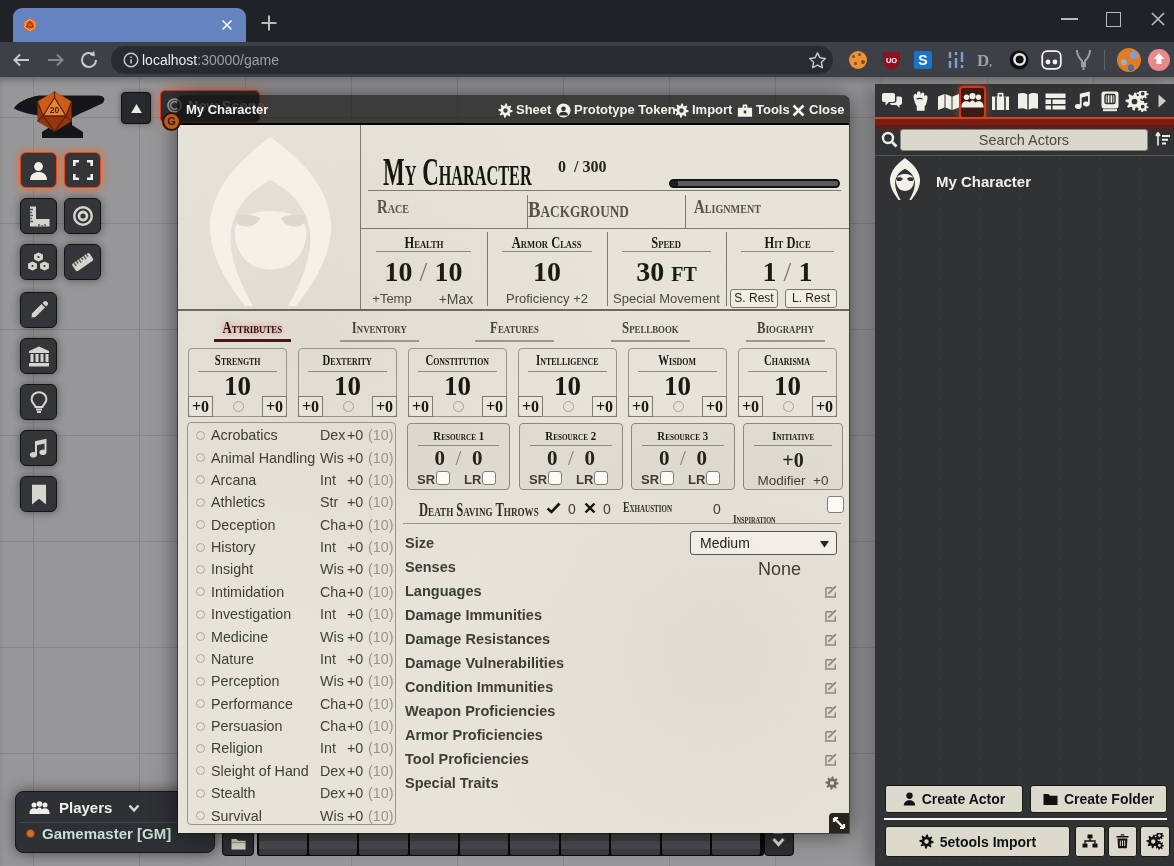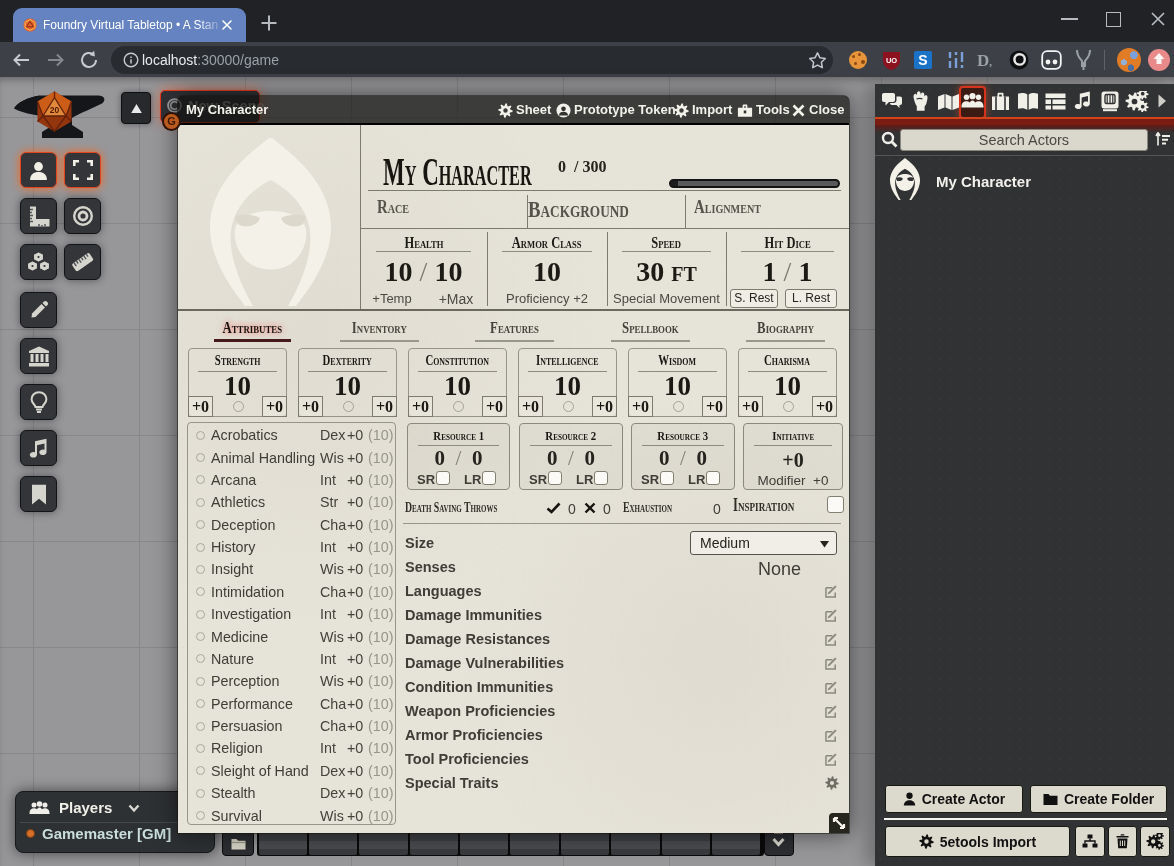--- a/index.html
+++ b/index.html
@@ -58,21 +58,20 @@
 .sbtn{position:absolute;height:28px;background:#dcd9cd;border:1px solid #191914;border-radius:3px;color:#111;font-size:14px;font-weight:bold;display:flex;align-items:center;justify-content:center;gap:6px}
 </style></head>
 <body>
 <div class="a" id="tabstrip">
   <div class="a" id="tab">
     <svg class="a" style="left:10px;top:10px" width="14" height="14" viewBox="0 0 14 14">
         <circle cx="7" cy="7" r="6.6" fill="#e2622d"></circle>
         <polygon points="7,1.6 11.9,4.4 11.9,9.6 7,12.4 2.1,9.6 2.1,4.4" fill="none" stroke="#f8c05a" stroke-width="1"></polygon>
         <polygon points="7,3.4 10.4,8.9 3.6,8.9" fill="none" stroke="#8a2c10" stroke-width="1"></polygon>
       </svg>
-    <span class="ttl">Foundry Virtual Tabletop • A Stan</span>
     <svg class="a" style="left:208px;top:11px" width="12" height="12" viewBox="0 0 12 12">
         <path d="M2,2 L10,10 M10,2 L2,10" stroke="#fff" stroke-width="1.6" stroke-linecap="round"></path>
       </svg>
   </div>
   <svg class="a" style="left:260px;top:14px" width="18" height="18" viewBox="0 0 18 18">
       <path d="M9,1.5 V16.5 M1.5,9 H16.5" stroke="#b7bbc0" stroke-width="2"></path>
     </svg>
   <div class="a" style="left:1061px;top:18px;width:17px;height:2px;background:#b7bbc0"></div>
   <div class="a" style="left:1106px;top:12px;width:15px;height:15px;border:1.7px solid #b7bbc0"></div>
   <svg class="a" style="left:1149px;top:10px" width="18" height="18" viewBox="0 0 18 18">
@@ -473,32 +472,32 @@
    <span class="a" style="left:56px;top:48px;font-size:13px;font-weight:bold;font-variant:normal;font-family:'Liberation Sans';color:#3e3d36">LR</span>
         <span class="chk a" style="left:74px;top:47px"></span>
       </div>
   <div class="rbox sc" style="left:565px;top:298px;width:100px">
         <div class="t"><i class="cx" style="--sx:0.8">Initiative</i></div>
         <div class="l"></div>
    <div class="a" style="left:0;top:25px;width:100%;text-align:center;font-family:'Liberation Serif',serif;font-weight:bold;font-size:20px;color:#24231e">+0</div>
    <div class="a" style="left:0;top:49px;width:100%;text-align:center;font-size:13.5px;font-variant:normal;font-weight:normal;font-family:'Liberation Sans';color:#3e3d36">Modifier&nbsp; +0</div>
       </div>
 
-  <div class="a sc" style="left:227px;top:375px;font-size:14px;color:#2e2d26"><i class="cxl" style="--sx:0.7">Death Saving Throws</i></div>
+  <div class="a sc" style="left:241px;top:375px;font-size:18px;color:#2e2d26"><i class="cxl" style="--sx:0.7">Death Saving Throws</i></div>
   <svg class="a" style="left:368px;top:377px" width="15" height="12" viewBox="0 0 15 12">
         <path d="M1.5,6.5 L5.5,10 L13.5,1.5" fill="none" stroke="#16150f" stroke-width="2.6"></path>
       </svg>
   <span class="a" style="left:390px;top:376px;font-size:14px;color:#3e3d36">0</span>
   <svg class="a" style="left:406px;top:377px" width="12" height="12" viewBox="0 0 12 12">
         <path d="M1.5,1.5 L10.5,10.5 M10.5,1.5 L1.5,10.5" stroke="#16150f" stroke-width="2.4"></path>
       </svg>
   <span class="a" style="left:425px;top:376px;font-size:14px;color:#3e3d36">0</span>
   <div class="a sc" style="left:445px;top:375px;font-size:14px;color:#2e2d26"><i class="cxl" style="--sx:0.7">Exhaustion</i></div>
   <span class="a" style="left:535px;top:376px;font-size:14px;color:#3e3d36">0</span>
-  <div class="a sc" style="left:555px;top:370px;font-size:18px;color:#2e2d26"><i class="cxl" style="--sx:0.7">Inspiration</i></div>
+  <div class="a sc" style="left:555px;top:386px;font-size:13px;color:#2e2d26"><i class="cxl" style="--sx:0.7">Inspiration</i></div>
   <div class="a chk" style="left:649px;top:371px;width:17px;height:17px"></div>
   <div class="a hline" style="left:225px;top:398px;width:438px;background:#97958a"></div>
 
   <div class="trrow" style="top:410px">Size</div>
   <div class="a" style="left:512px;top:406px;width:147px;height:24px;border:1px solid #55544c;border-radius:3px;background:rgba(252,250,245,.55)">
     <span style="position:absolute;left:9px;top:3px;font-size:14px;color:#24231c">Medium</span>
     <svg style="position:absolute;right:7px;top:9px" width="9" height="7" viewBox="0 0 9 7">
           <polygon points="0,0 9,0 4.5,6.5" fill="#24231c"></polygon>
         </svg>
   </div>

